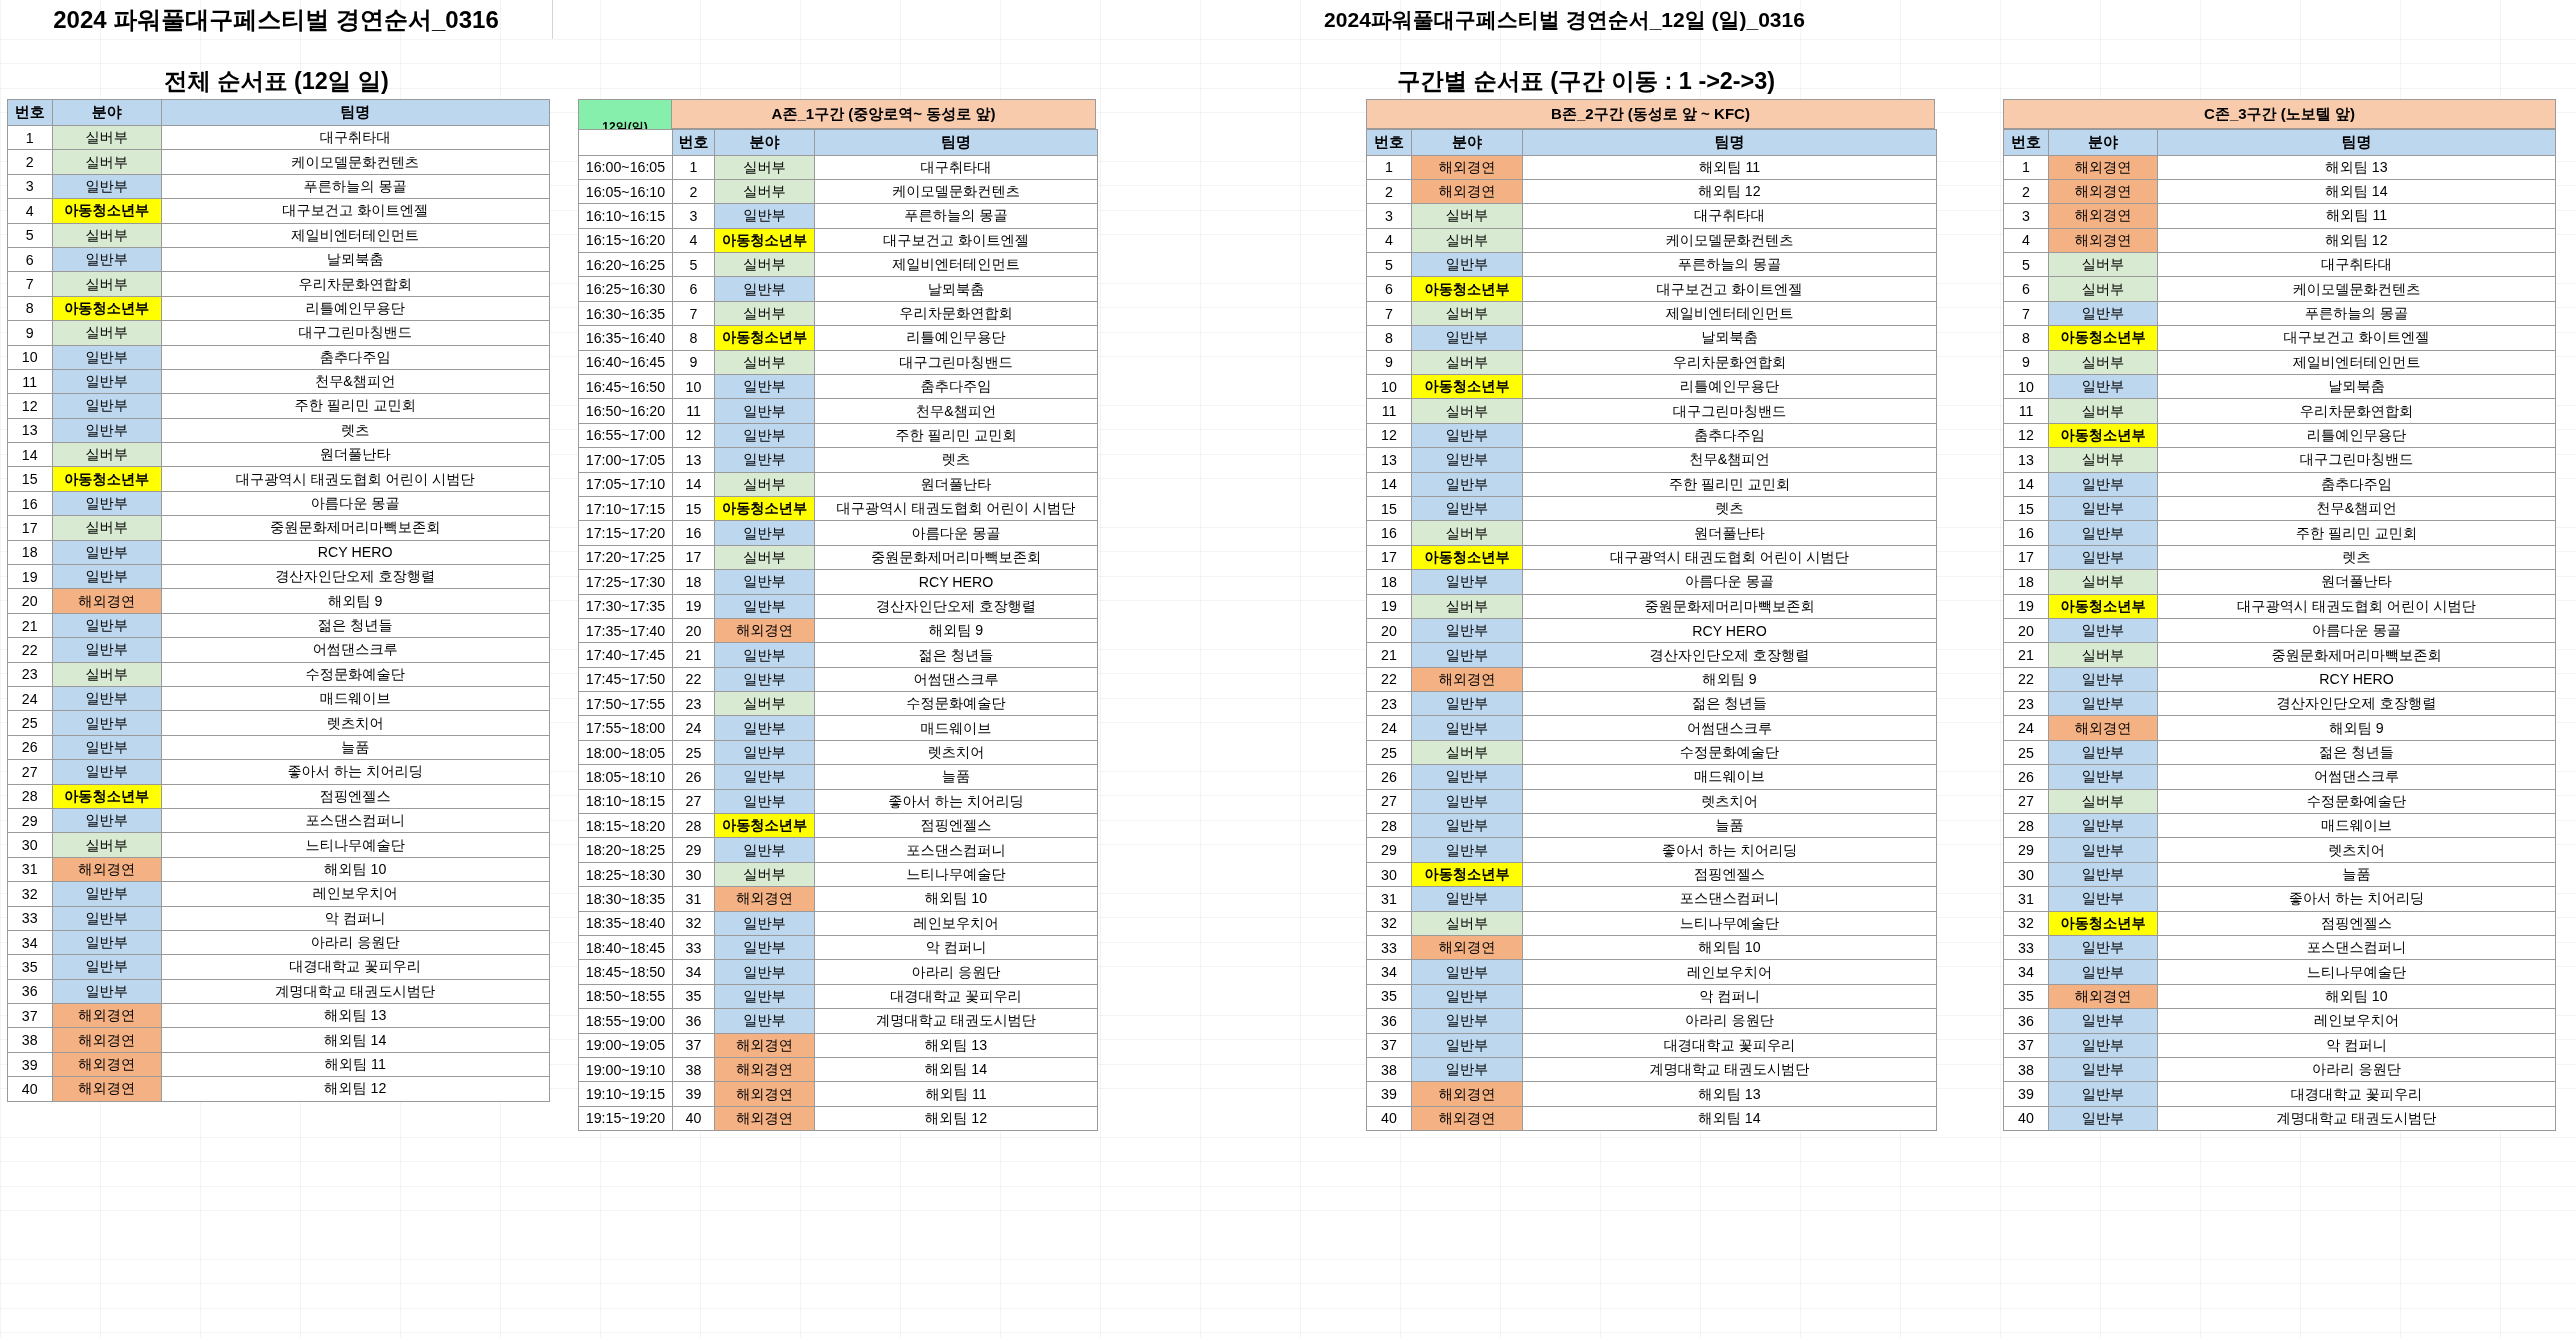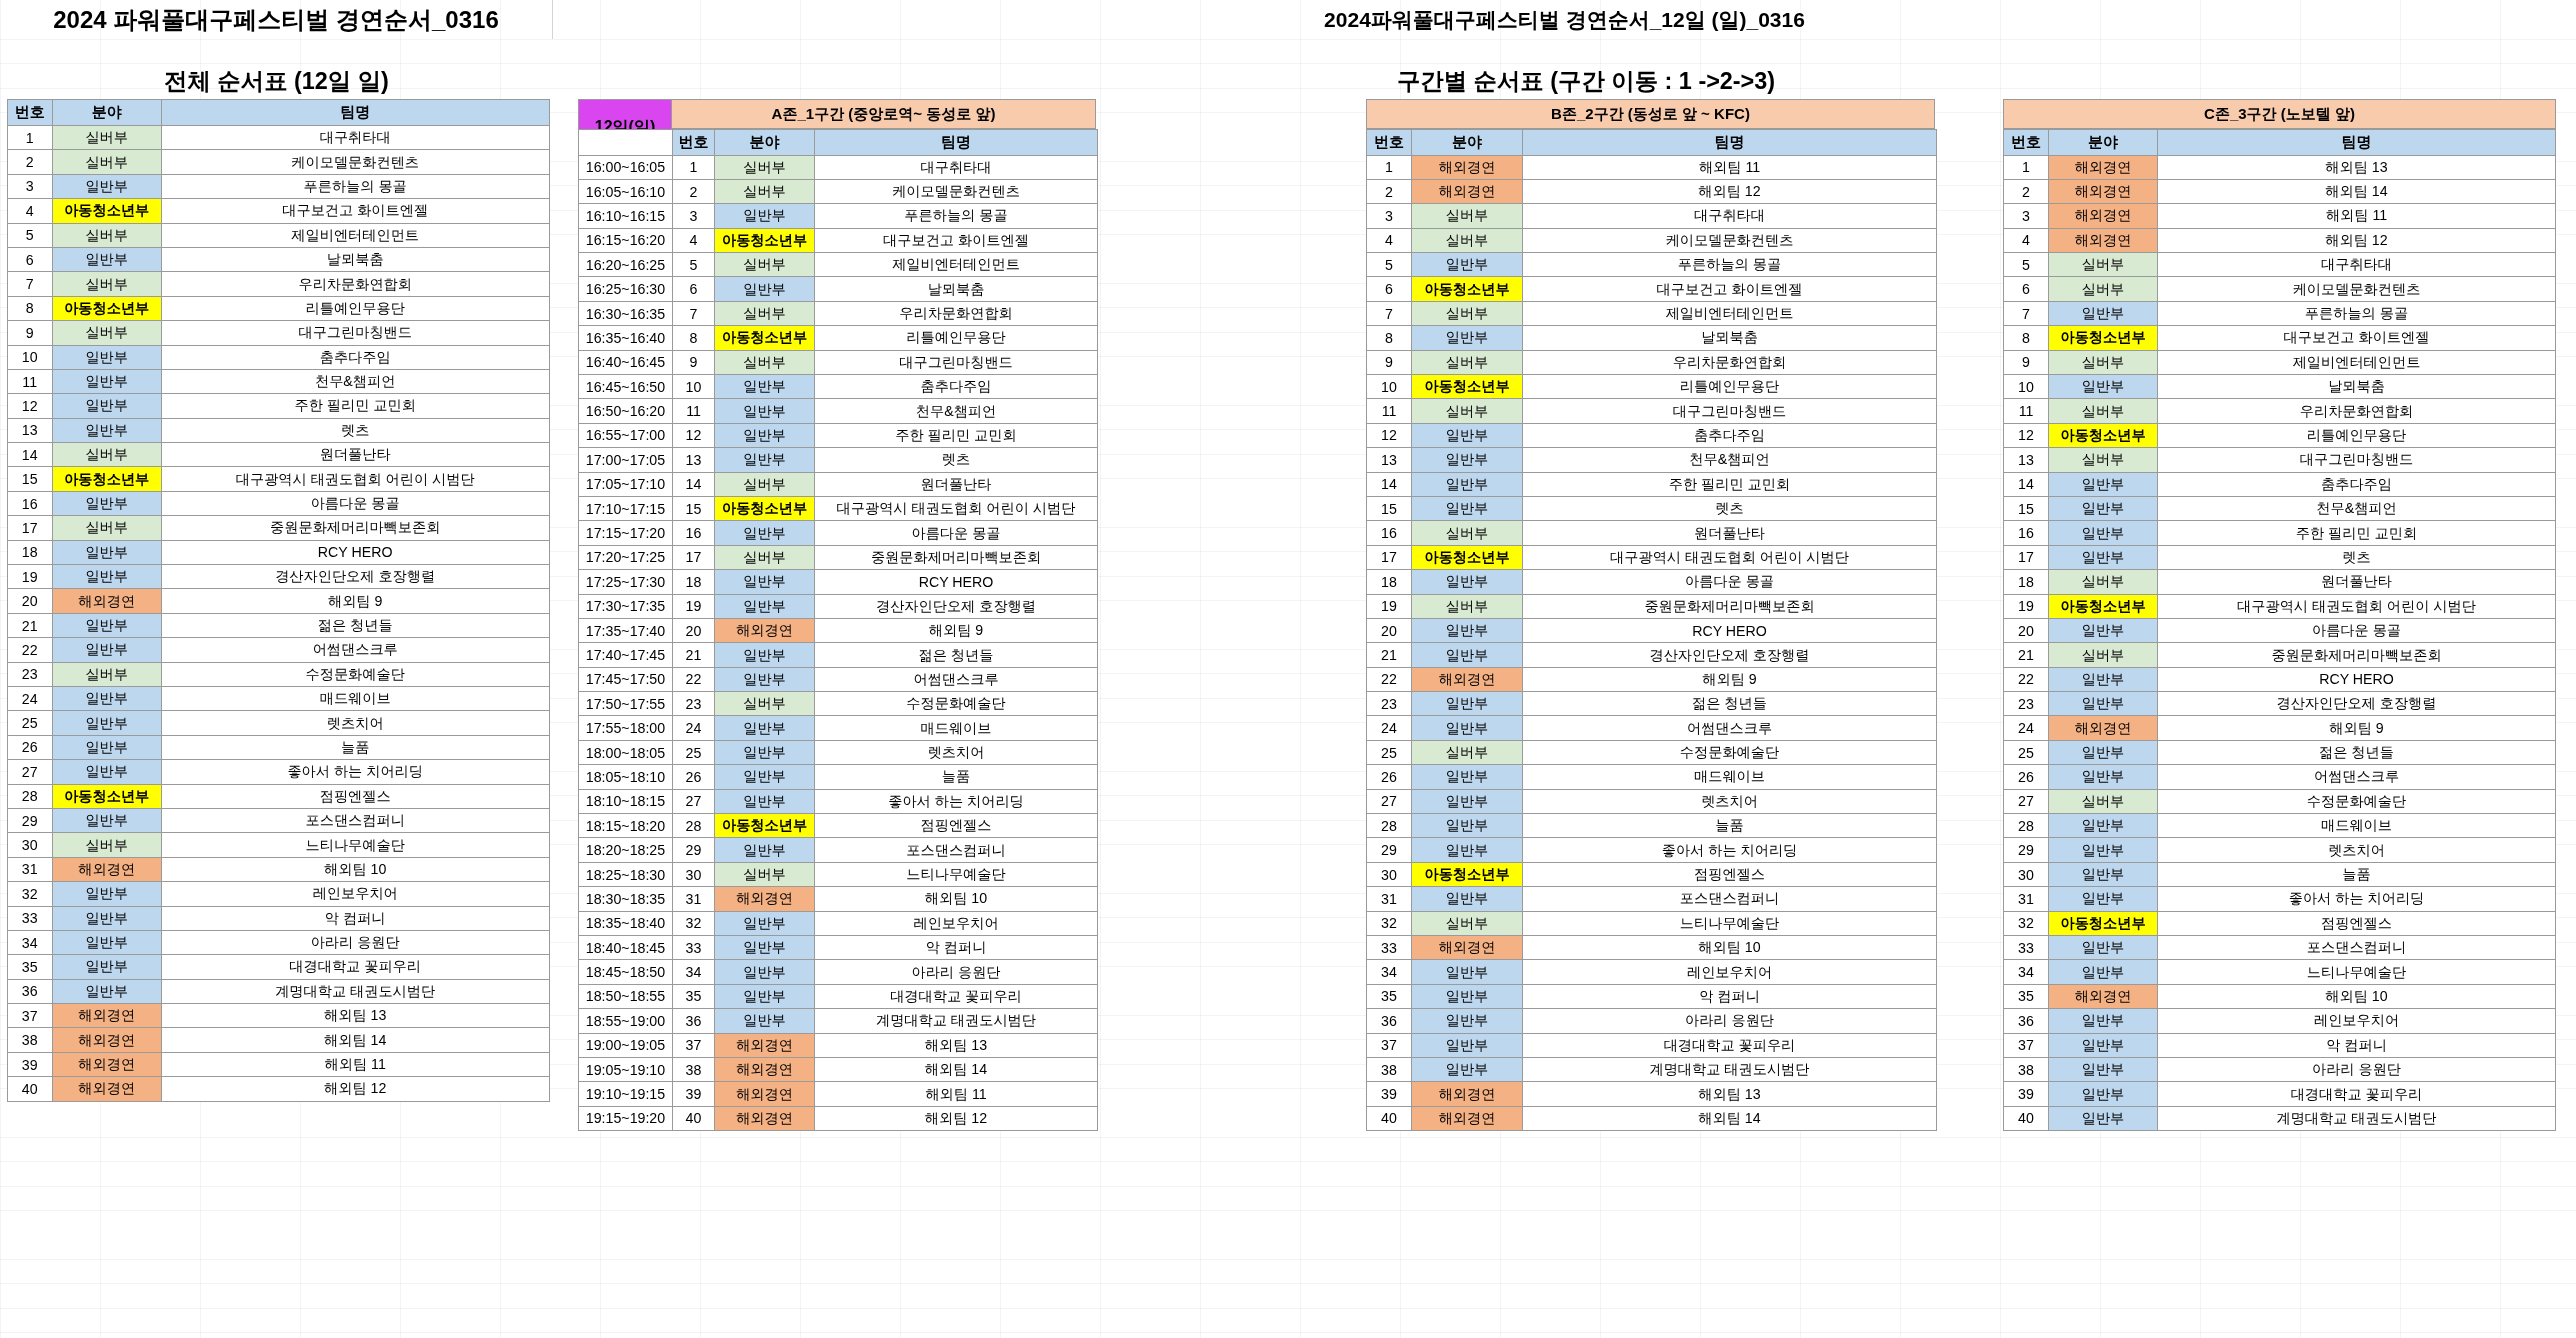--- a/index.html
+++ b/index.html
@@ -95,23 +95,23 @@
   }
   #zt-a { left: 671px;  top: 99px; width: 425px; }
   #zt-b { left: 1366px; top: 99px; width: 569px; }
   #zt-c { left: 2003px; top: 99px; width: 553px; }
 
   
   #day-label {
     position: absolute;
     left: 578px; top: 99px; width: 94px; height: 56px;
     border: 0.8px solid #9a9a9a;
-    background: #d946ef;
+    background: #86efac;
     display: flex; align-items: center; justify-content: center;
-    font-size: 16px; font-weight: bold;
+    font-size: 12px; font-weight: bold;
     color: #000;
   }
 
   
   .bg-lines {
     position: absolute; inset: 0;
     background-image:
       repeating-linear-gradient(to right, rgba(0,0,0,0.045) 0 0.8px, transparent 0.8px 100px),
       repeating-linear-gradient(to bottom, rgba(0,0,0,0.045) 0 0.8px, transparent 0.8px 24.4px);
     background-position: 0 39px;
@@ -584,21 +584,21 @@
           <td class="c-ilban">일반부</td>
           <td class="team">계명대학교 태권도시범단</td>
         </tr>
         <tr>
           <td class="time">19:00~19:05</td>
           <td class="num">37</td>
           <td class="c-haeoe">해외경연</td>
           <td class="team">해외팀 13</td>
         </tr>
         <tr>
-          <td class="time">19:05~19:10</td>
+          <td class="time">19:00~19:10</td>
           <td class="num">38</td>
           <td class="c-haeoe">해외경연</td>
           <td class="team">해외팀 14</td>
         </tr>
         <tr>
           <td class="time">19:10~19:15</td>
           <td class="num">39</td>
           <td class="c-haeoe">해외경연</td>
           <td class="team">해외팀 11</td>
         </tr>

